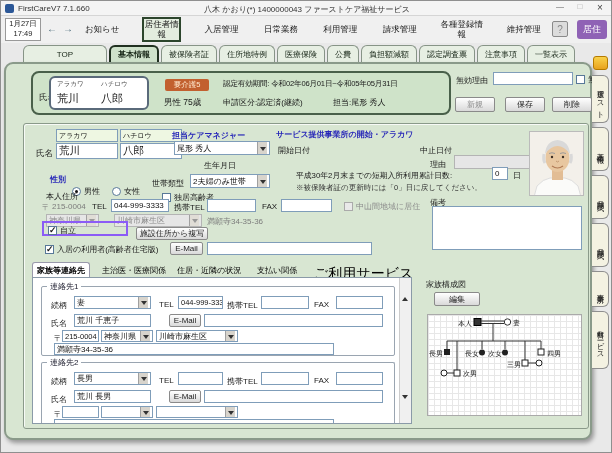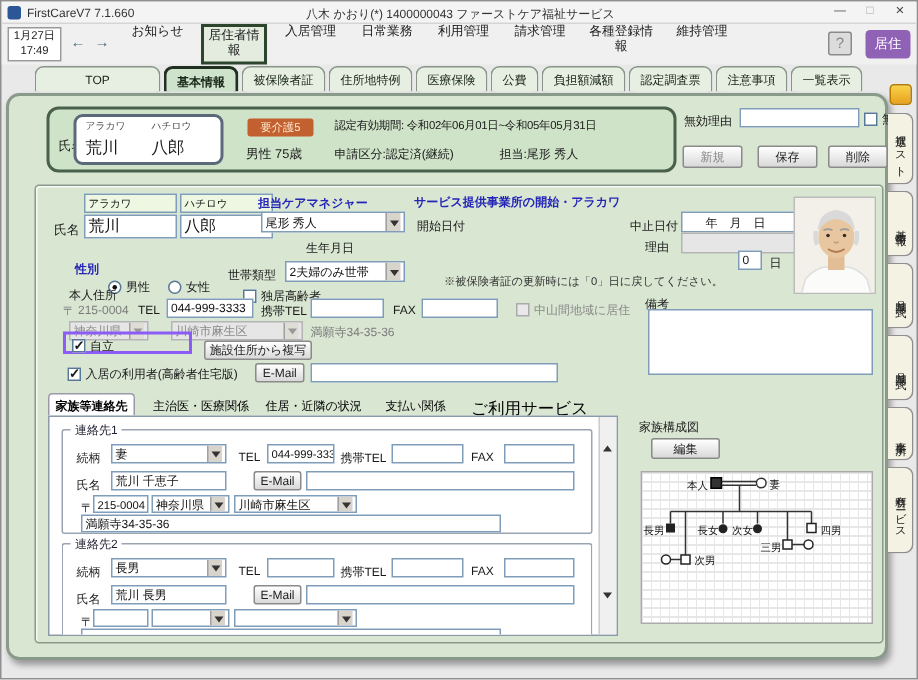--- a/index.html
+++ b/index.html
@@ -43,35 +43,35 @@
     <span class="abs" style="right:4px;top:1px;width:18px;text-align:center;font-size:10px;color:#444">×</span>
   </div>
 
   <div class="abs" style="left:0;top:15px;width:612px;height:27px;background:#f0f0f0">
     <div class="abs" style="left:4px;top:2px;width:36px;height:23px;background:#fff;border:1px solid #999;text-align:center;line-height:1.3">
       <div style="font-size:7.5px;color:#222">1月27日</div>
       <div style="font-size:7.5px;color:#222">17:49</div>
     </div>
     <span class="abs" style="left:46px;top:7px;font-size:10px;color:#4a6a7a">←</span>
     <span class="abs" style="left:62px;top:7px;font-size:10px;color:#4a6a7a">→</span>
-    <div class="abs" style="left:82px;top:0;width:460px;height:27px;display:flex;gap:7px">
+    <div class="abs" style="left:82px;top:0;width:460px;height:27px;display:flex;align-items:center;gap:21px">
       <span class="navitem" style="width:44px">お知らせ</span>
       <span class="navitem" style="width:44px;border:2px solid #2c452c;background:#e3ecdf;padding:1px 0">居住者情報</span>
       <span class="navitem" style="width:44px">入居管理</span>
       <span class="navitem" style="width:44px">日常業務</span>
       <span class="navitem" style="width:44px">利用管理</span>
       <span class="navitem" style="width:44px">請求管理</span>
       <span class="navitem" style="width:50px">各種登録情報</span>
       <span class="navitem" style="width:44px">維持管理</span>
     </div>
     <span class="btn" style="left:551px;top:5px;width:16px;height:16px;font-size:10px;color:#888;background:#dcdcdc">?</span>
     <span class="abs" style="left:576px;top:4px;width:30px;height:19px;background:#8f62b5;color:#fff;font-size:9px;border-radius:3px;display:flex;align-items:center;justify-content:center">居住</span>
   </div>
 
-  <div class="abs" style="left:22px;top:43px;width:566px;height:18px;display:flex;gap:2px;align-items:flex-start">
+  <div class="abs" style="left:22px;top:43px;width:566px;height:18px;display:flex;gap:2px;align-items:center">
     <span class="toptab" style="width:84px;justify-content:center">TOP</span>
     <span class="toptab sel">基本情報</span>
     <span class="toptab">被保険者証</span>
     <span class="toptab">住所地特例</span>
     <span class="toptab">医療保険</span>
     <span class="toptab">公費</span>
     <span class="toptab">負担額減額</span>
     <span class="toptab">認定調査票</span>
     <span class="toptab">注意事項</span>
     <span class="toptab">一覧表示</span>
@@ -126,26 +126,20 @@
       <div class="inp" style="left:150px;top:17px;width:96px;height:14px">
           <span>尾形 秀人</span>
           <span class="arr">
             <span class="tri"></span>
           </span>
         </div>
 
       <span class="lbl blue" style="left:252px;top:5px">サービス提供事業所の開始・アラカワ</span>
       <span class="lbl" style="left:254px;top:21px">開始日付</span>
       <span class="lbl" style="left:396px;top:21px">中止日付</span>
-      <div class="inp" style="left:430px;top:17px;width:96px;height:14px">
-          <span style="margin:0 auto">年　月　日</span>
-          <span class="arr">
-            <span class="tri"></span>
-          </span>
-        </div>
       <span class="lbl" style="left:406px;top:35px">理由</span>
       <div class="inp dis" style="left:430px;top:31px;width:96px;height:14px">
           <span></span>
           <span class="arr" style="background:#e0ddd6">
             <span class="tri" style="border-top-color:#999"></span>
           </span>
         </div>
 
       <span class="lbl" style="left:180px;top:36px">生年月日</span>
 
@@ -164,20 +158,21 @@
           <span>2夫婦のみ世帯</span>
           <span class="arr">
             <span class="tri"></span>
           </span>
         </div>
       <div class="cbrow" style="left:138px;top:68px">
         <span class="cb"></span>
         <span>独居高齢者</span>
       </div>
 
+      <span class="lbl" style="left:272px;top:46px;font-size:7.8px">平成30年2月末までの短期入所利用累計日数:</span>
       <div class="inp" style="left:468px;top:43px;width:16px;height:13px">
           <span>0</span>
         </div>
       <span class="lbl" style="left:489px;top:46px">日</span>
       <span class="lbl" style="left:272px;top:59px;font-size:7.5px;color:#333">※被保険者証の更新時には「0」日に戻してください。</span>
 
       <div class="abs" style="left:505px;top:7px;width:55px;height:65px;border:1px solid #bbb;overflow:hidden">
         <svg width="55" height="65" viewBox="0 0 55 65">
           <rect width="55" height="65" fill="#f3f0ea"></rect>
           <path d="M4,65 L7,54 Q13,47 20,46 L35,46 Q42,47 48,54 L51,65 Z" fill="#fbfbf9" stroke="#ddd"></path>
@@ -245,21 +240,21 @@
       <span class="lbl" style="left:406px;top:73px">備考</span>
       <div class="inp" style="left:408px;top:82px;width:150px;height:44px;align-items:flex-start">
           <span></span>
         </div>
 
       <div class="abs" style="left:8px;top:138px;width:380px;height:15px">
         <span class="abs" style="left:0;top:0;height:15px;padding:2px 4px;font-size:8px;font-weight:bold;background:#ffffff;border:1px solid #99a;border-bottom:none;border-radius:3px 3px 0 0;white-space:nowrap">家族等連絡先</span>
         <span class="abs" style="left:70px;top:3px;font-size:8px;white-space:nowrap">主治医・医療関係</span>
         <span class="abs" style="left:145px;top:3px;font-size:8px;white-space:nowrap">住居・近隣の状況</span>
         <span class="abs" style="left:225px;top:3px;font-size:8px;white-space:nowrap">支払い関係</span>
-        <span class="abs" style="left:282px;top:3px;font-size:11px;white-space:nowrap">ご利用サービス</span>
+        <span class="abs" style="left:282px;top:3px;font-size:14px;white-space:nowrap">ご利用サービス</span>
       </div>
 
       <div class="abs" style="left:8px;top:153px;width:380px;height:147px;background:#fff;border:1px solid #8a9aa8;overflow:hidden">
 
         <div class="abs" style="right:0;top:0;width:12px;height:100%;background:#f0f0f0;border-left:1px solid #ccc">
           <span class="abs" style="left:2px;top:2px"><span class="tri up"></span></span>
           <span class="abs" style="left:2px;bottom:6px"><span class="tri"></span></span>
         </div>
 
         <div class="grp" style="left:8px;top:8px;width:354px;height:70px">

